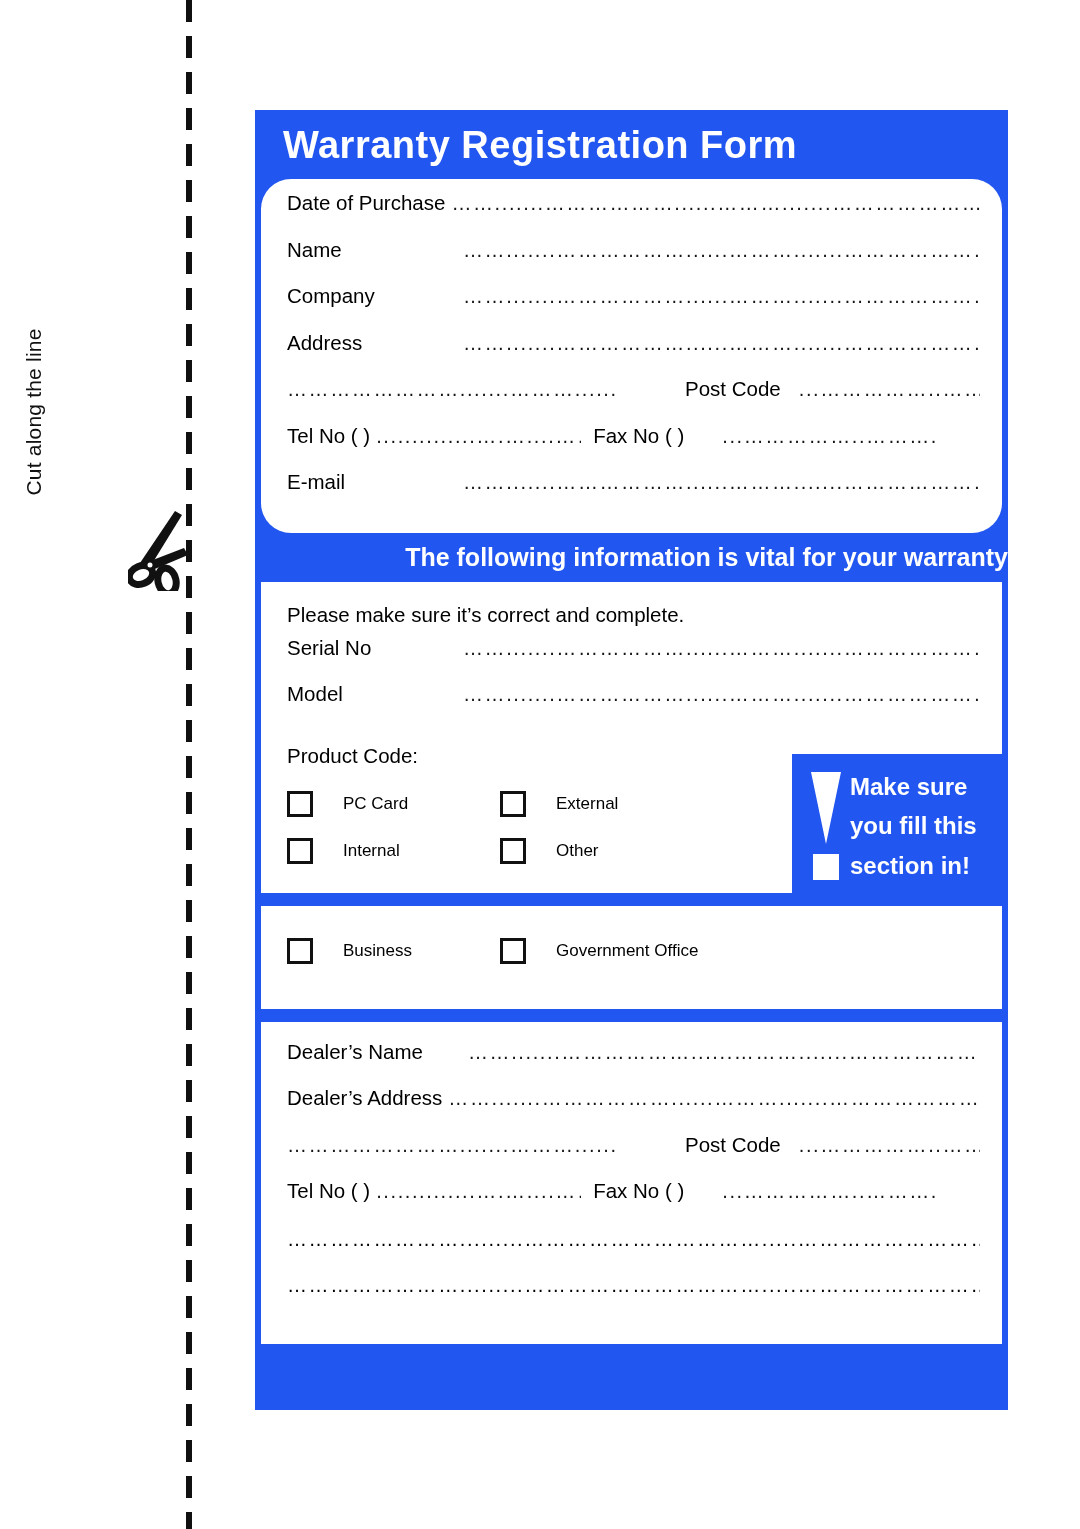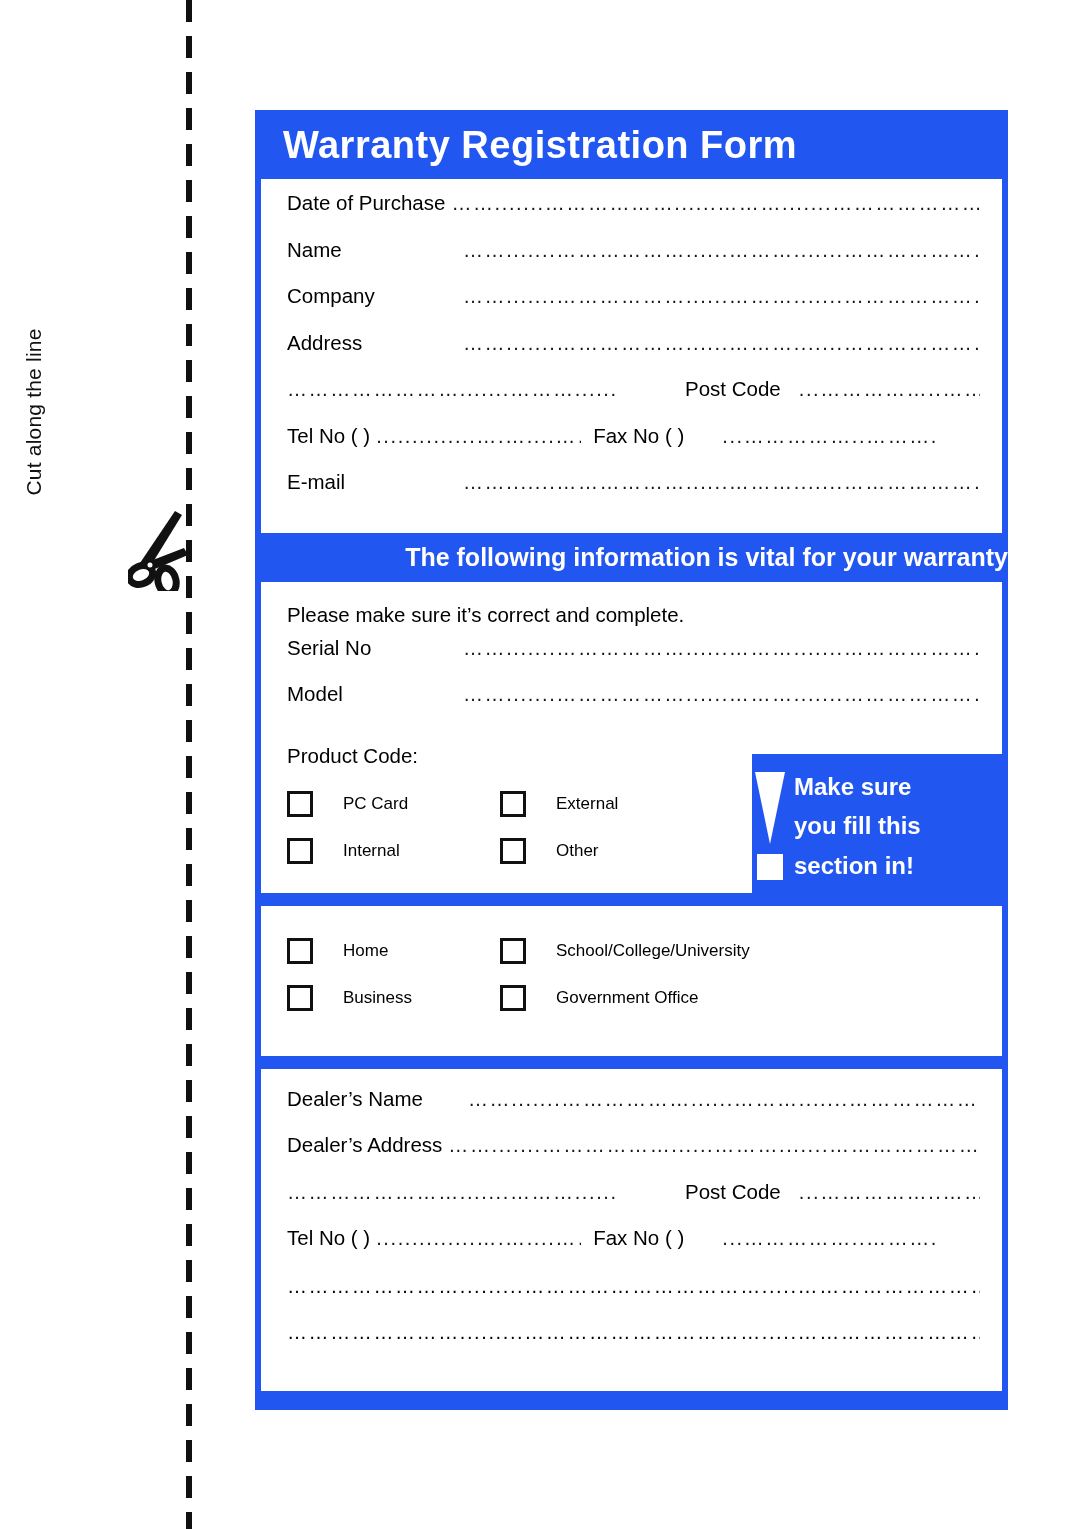--- a/index.html
+++ b/index.html
@@ -150,27 +150,27 @@
     margin-right: 12px;
     flex: 0 0 auto;
   }
   .cblabel { font-size: 17px; margin-left: 18px; }
 
   
   #callout {
     position: absolute;
     right: -6px;
     top: -1px;
-    width: 256px;
+    width: 216px;
     height: 145px;
     background: #2256f0;
     display: flex;
     align-items: center;
     box-sizing: border-box;
-    padding-left: 0;
+    padding-left: 16px;
   }
   #exclaim-icon {
     width: 36px;
     height: 108px;
     position: relative;
     flex: 0 0 auto;
     margin-right: 6px;
   }
   #exclaim-icon .bar {
     position: absolute;
@@ -228,21 +228,21 @@
       <ellipse cx="39" cy="76" rx="9" ry="13" fill="none" stroke="#111111" stroke-width="7" transform="rotate(-12 39 76)"></ellipse>
       <circle cx="22" cy="60" r="3.5" fill="#ffffff" stroke="#111111" stroke-width="2"></circle>
     </g>
   </svg>
 </div>
 
 <div id="form-card">
 
   <div class="band-title" id="main-title">Warranty Registration Form</div>
 
-  <div class="white-panel" style="padding-top:14px; padding-bottom:14px;">
+  <div class="white-panel" style="padding-top:14px; padding-bottom:14px;border-radius:30px;">
 
     <div class="frow">
       <span class="flabel">Date of Purchase</span>
       <span class="dots">…….......………………......……….......…………………….........</span>
     </div>
 
     <div class="frow">
       <span class="flabel w-fixed">Name</span>
       <span class="dots">…….......………………......……….......…………………….........</span>
     </div>
@@ -332,30 +332,20 @@
 
   </div>
 
   <div class="sep"></div>
 
   <div class="white-panel" style="padding-top:22px; padding-bottom:22px;">
     <div class="cbgrid">
       <div class="cbrow">
         <div class="cbcell col1">
           <span class="cbox"></span>
-          <span class="cblabel">Home</span>
-        </div>
-        <div class="cbcell">
-          <span class="cbox"></span>
-          <span class="cblabel">School/College/University</span>
-        </div>
-      </div>
-      <div class="cbrow">
-        <div class="cbcell col1">
-          <span class="cbox"></span>
           <span class="cblabel">Business</span>
         </div>
         <div class="cbcell">
           <span class="cbox"></span>
           <span class="cblabel">Government  Office</span>
         </div>
       </div>
     </div>
   </div>
 

